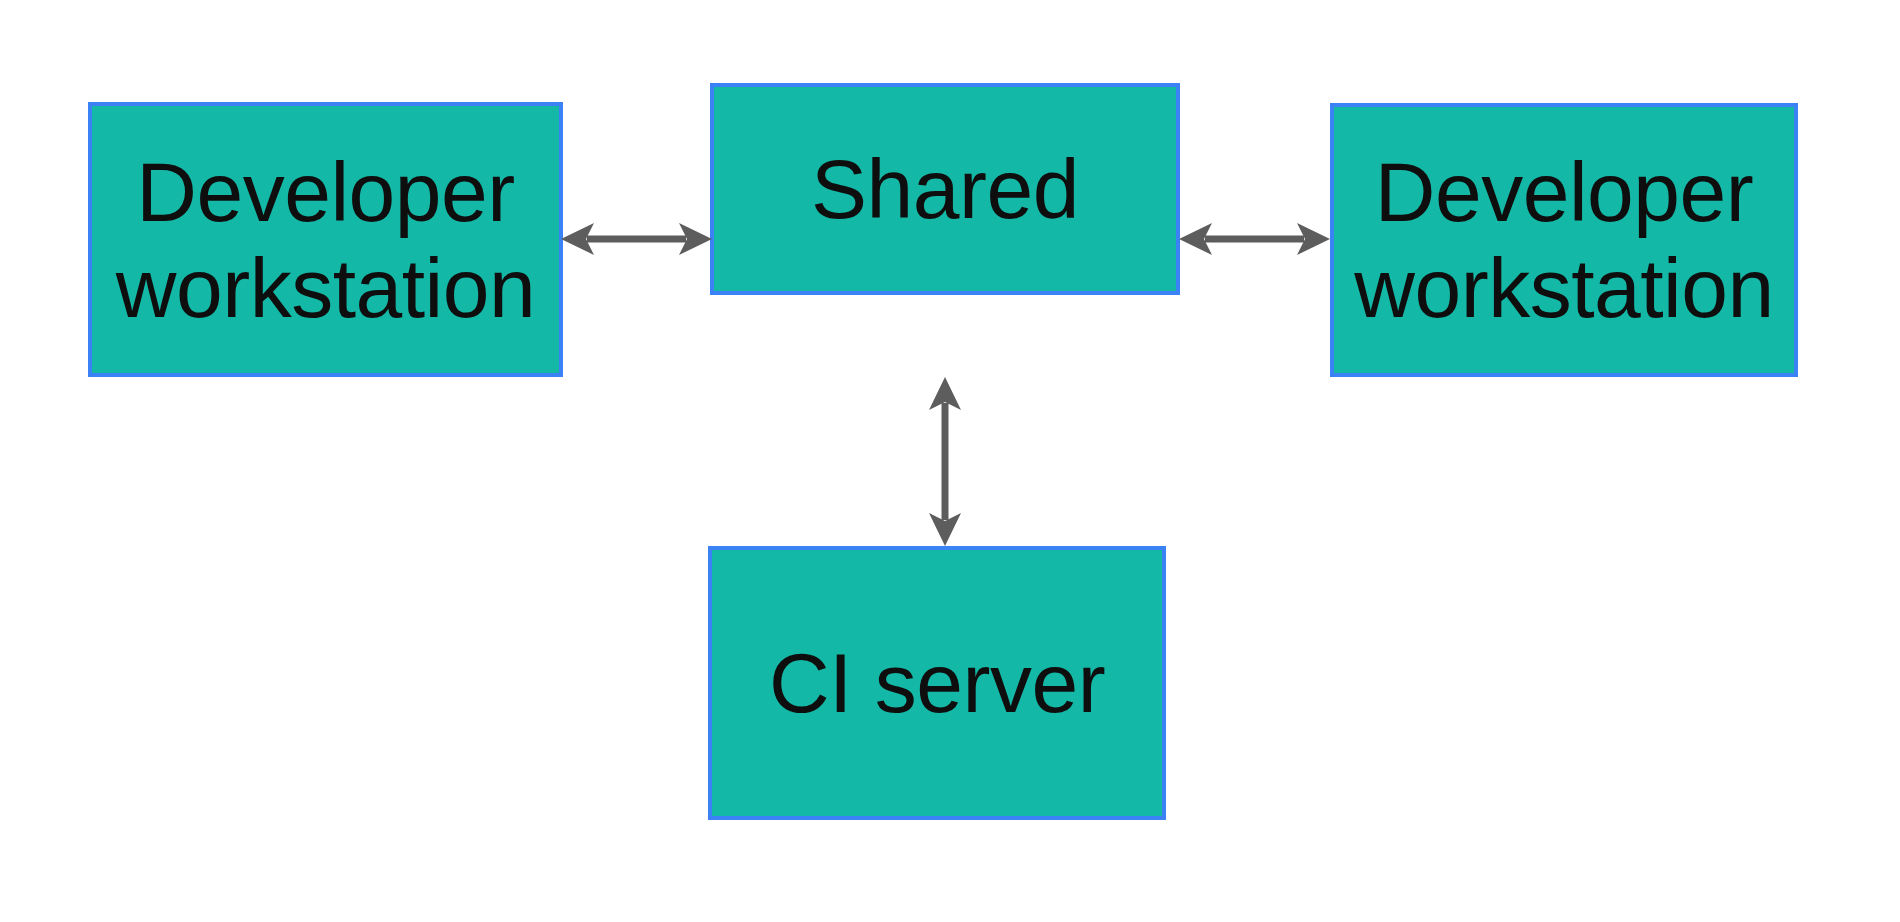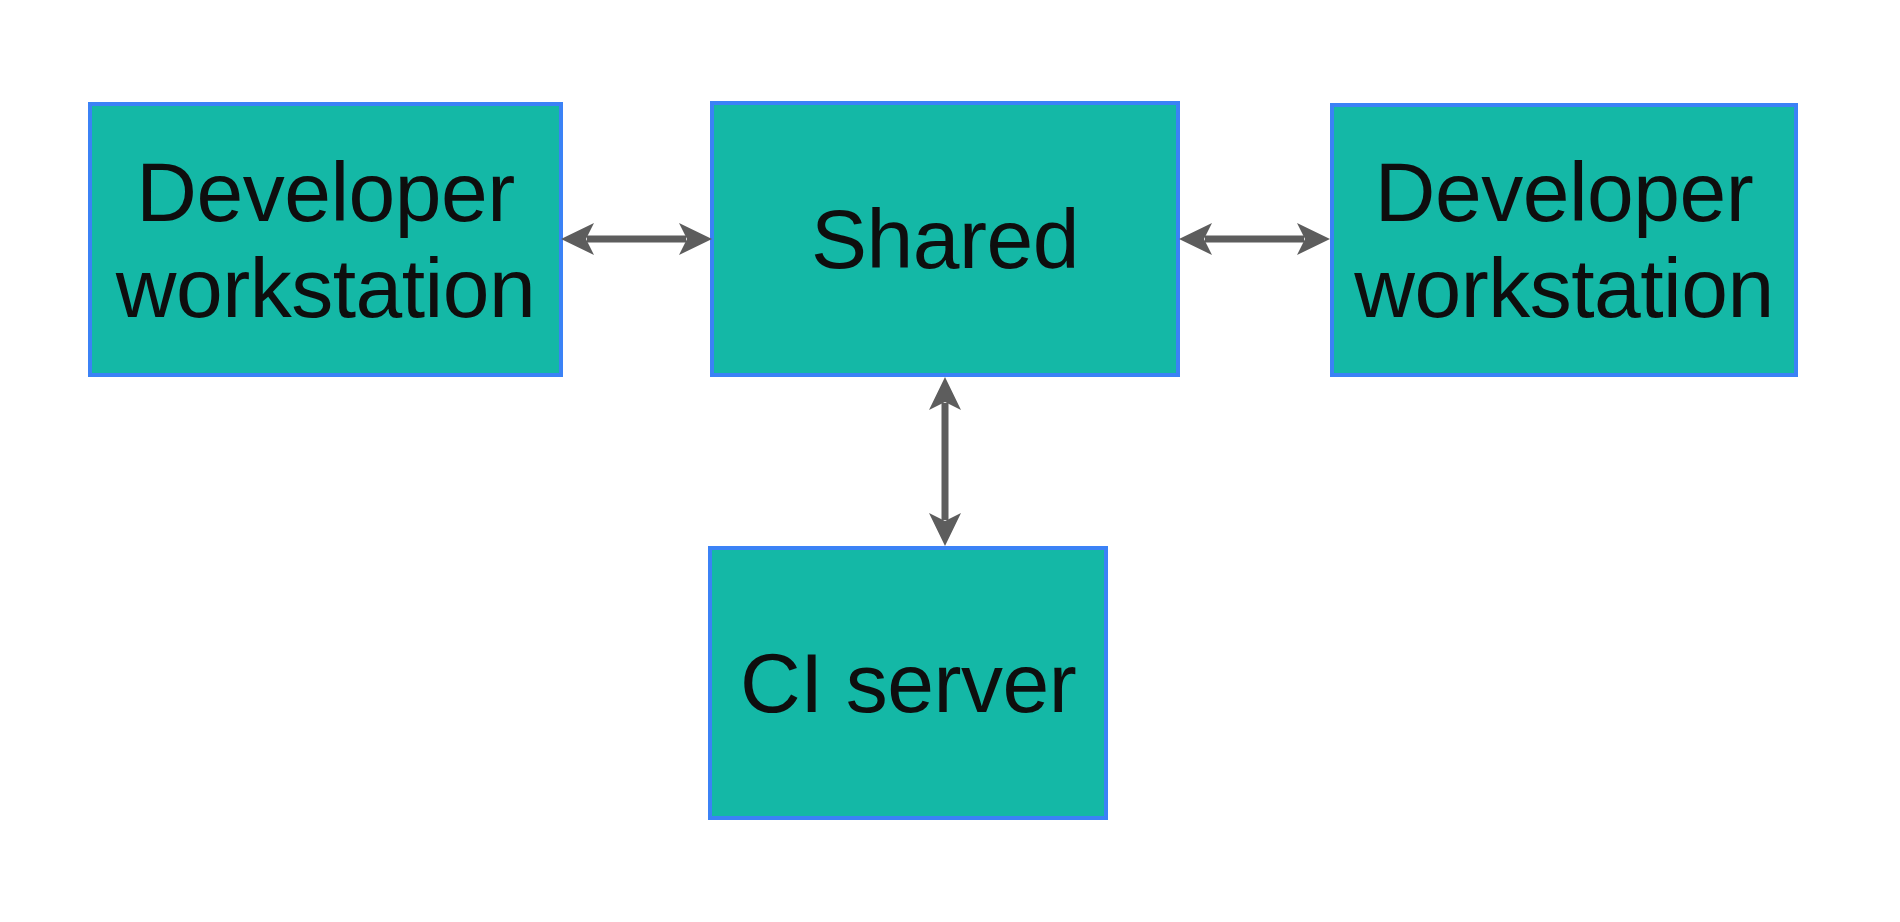--- a/index.html
+++ b/index.html
@@ -27,23 +27,23 @@
   }
   .node-label {
     font-size: 84px;
     line-height: 96px;
     color: #0e0e0e;
     letter-spacing: -0.5px;
     white-space: nowrap;
   }
   .node-label span { display: block; }
   .node-dev-left  { left: 88px;   top: 102px; width: 475px; height: 275px; }
-  .node-cache     { left: 710px;  top: 101px; width: 470px; height: 276px; }
+  .node-cache     { left: 710px;  top: 83px; width: 470px; height: 212px; }
   .node-dev-right { left: 1330px; top: 103px; width: 468px; height: 274px; }
-  .node-ci        { left: 708px;  top: 546px; width: 400px; height: 274px; }
+  .node-ci        { left: 708px;  top: 546px; width: 458px; height: 274px; }
   .edge { position: absolute; }
   .edge-left   { left: 561px;  top: 220px; }
   .edge-right  { left: 1179px; top: 220px; }
   .edge-bottom { left: 926px;  top: 377px; }
   .edge svg { display: block; }
 </style>
 </head>
 <body>
 
 <div class="canvas">

